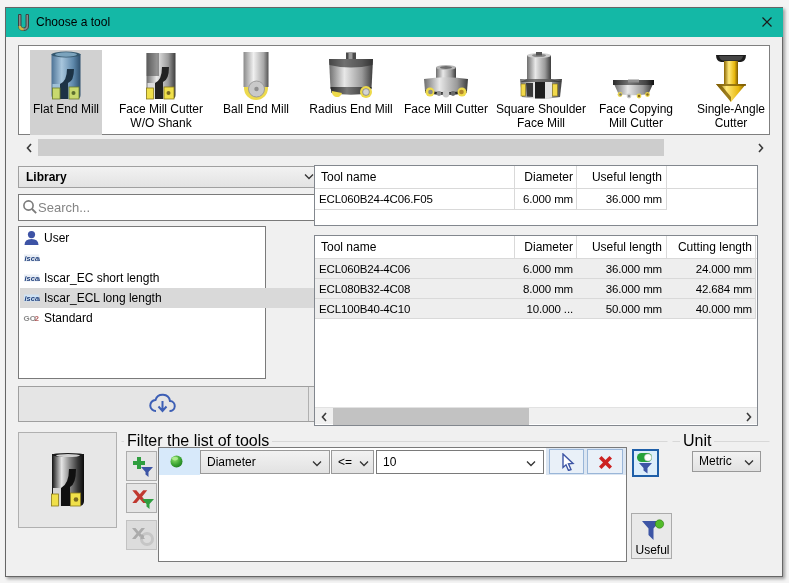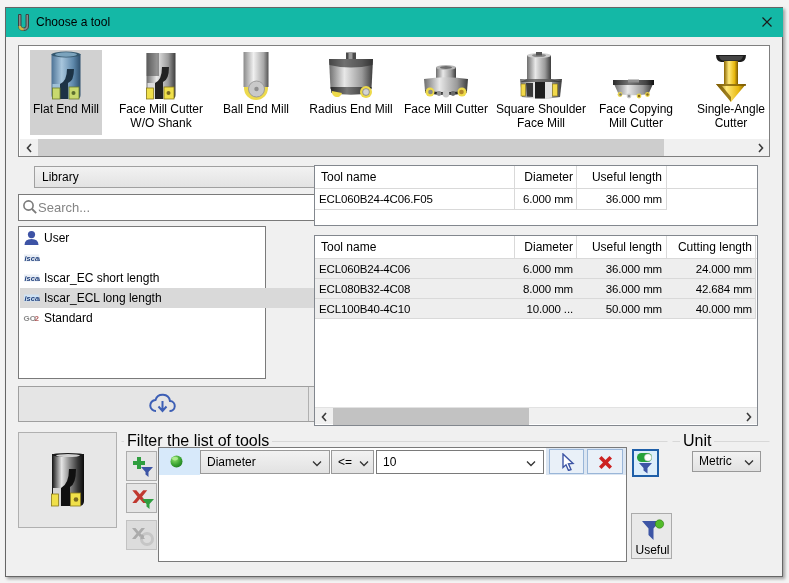--- a/index.html
+++ b/index.html
@@ -4,21 +4,21 @@
 <style>
 * { margin:0; padding:0; box-sizing:border-box; }
 html,body { width:789px; height:583px; background:#f4f4f4; font-family:"Liberation Sans", sans-serif; overflow:hidden; }
 #win { position:absolute; left:5px; top:7px; width:778px; height:570px; border:1px solid #666666; background:#f0f0f0; box-shadow:2px 2px 3px rgba(0,0,0,0.35); }
 .abs { position:absolute; }
 
 #titlebar { position:absolute; left:0; top:0; width:777px; height:29px; background:#14b8a6; }
 #title-text { position:absolute; left:30px; top:0; height:29px; line-height:29px; font-size:12px; color:#000; }
 #closex { position:absolute; right:5px; top:5px; width:22px; height:19px; }
 
-#toolbar { position:absolute; left:12px; top:37px; width:752px; height:112px; background:#fff; border:1px solid #7f7f7f; }
+#toolbar { position:absolute; left:12px; top:37px; width:752px; height:90px; background:#fff; border:1px solid #7f7f7f; }
 .titem { position:absolute; top:4px; width:72px; height:85px; text-align:center; }
 .titem .lbl { position:absolute; top:53px; left:-12px; width:96px; font-size:12px; line-height:13.5px; color:#000; }
 .ticon { position:absolute; top:1px; left:0; width:72px; height:51px; }
 #tsel { position:absolute; left:11px; top:4px; width:72px; height:85px; background:#d1d1d1; }
 .hsb { position:absolute; height:17px; background:#f0f0f0; }
 .hsb .arr { position:absolute; top:0; width:17px; height:17px; color:#4d4d4d; font-size:11px; line-height:17px; text-align:center; font-weight:bold;}
 .hsb .thumb { position:absolute; top:0; height:17px; background:#cdcdcd; }
 
 .combo { position:absolute; background:linear-gradient(#f2f2f2,#e3e3e3); border:1px solid #a0a0a0; font-size:12px; color:#000; }
 .combo .ctext { position:absolute; left:7px; top:0; line-height:20px; }
@@ -206,21 +206,21 @@
     <div class="hsb" style="left:1px;top:93px;width:749px;">
       <div class="arr" style="left:0"><svg width="6" height="10" viewBox="0 0 6 10" style="margin-top:3.5px">
             <path d="M5 1 L1.5 5 L5 9" stroke="#3b3b3b" stroke-width="1.6" fill="none"></path>
           </svg></div>
       <div class="thumb" style="left:18px;width:626px;"></div>
       <div class="arr" style="right:0"><svg width="6" height="10" viewBox="0 0 6 10" style="margin-top:3.5px">
             <path d="M1 1 L4.5 5 L1 9" stroke="#3b3b3b" stroke-width="1.6" fill="none"></path>
           </svg></div>
     </div>
   </div>
-  <div class="combo" style="left:28px;top:158px;width:303px;height:22px;">
+  <div class="combo" style="left:12px;top:158px;width:303px;height:22px;font-weight:bold;">
     <span class="ctext">Library</span>
     <svg class="chev" width="10" height="8" viewBox="0 0 10 8">
         <path d="M1 1.5 L5 5.5 L9 1.5" stroke="#333" stroke-width="1.3" fill="none"></path>
       </svg>
   </div>
   <div id="search">
     <svg class="abs" style="left:3px;top:4px" width="16" height="16" viewBox="0 0 16 16">
         <circle cx="6.5" cy="6.5" r="4.6" stroke="#7b7b7b" stroke-width="1.6" fill="none"></circle>
         <path d="M10 10 L14.2 14.2" stroke="#7b7b7b" stroke-width="1.8"></path>
       </svg>

